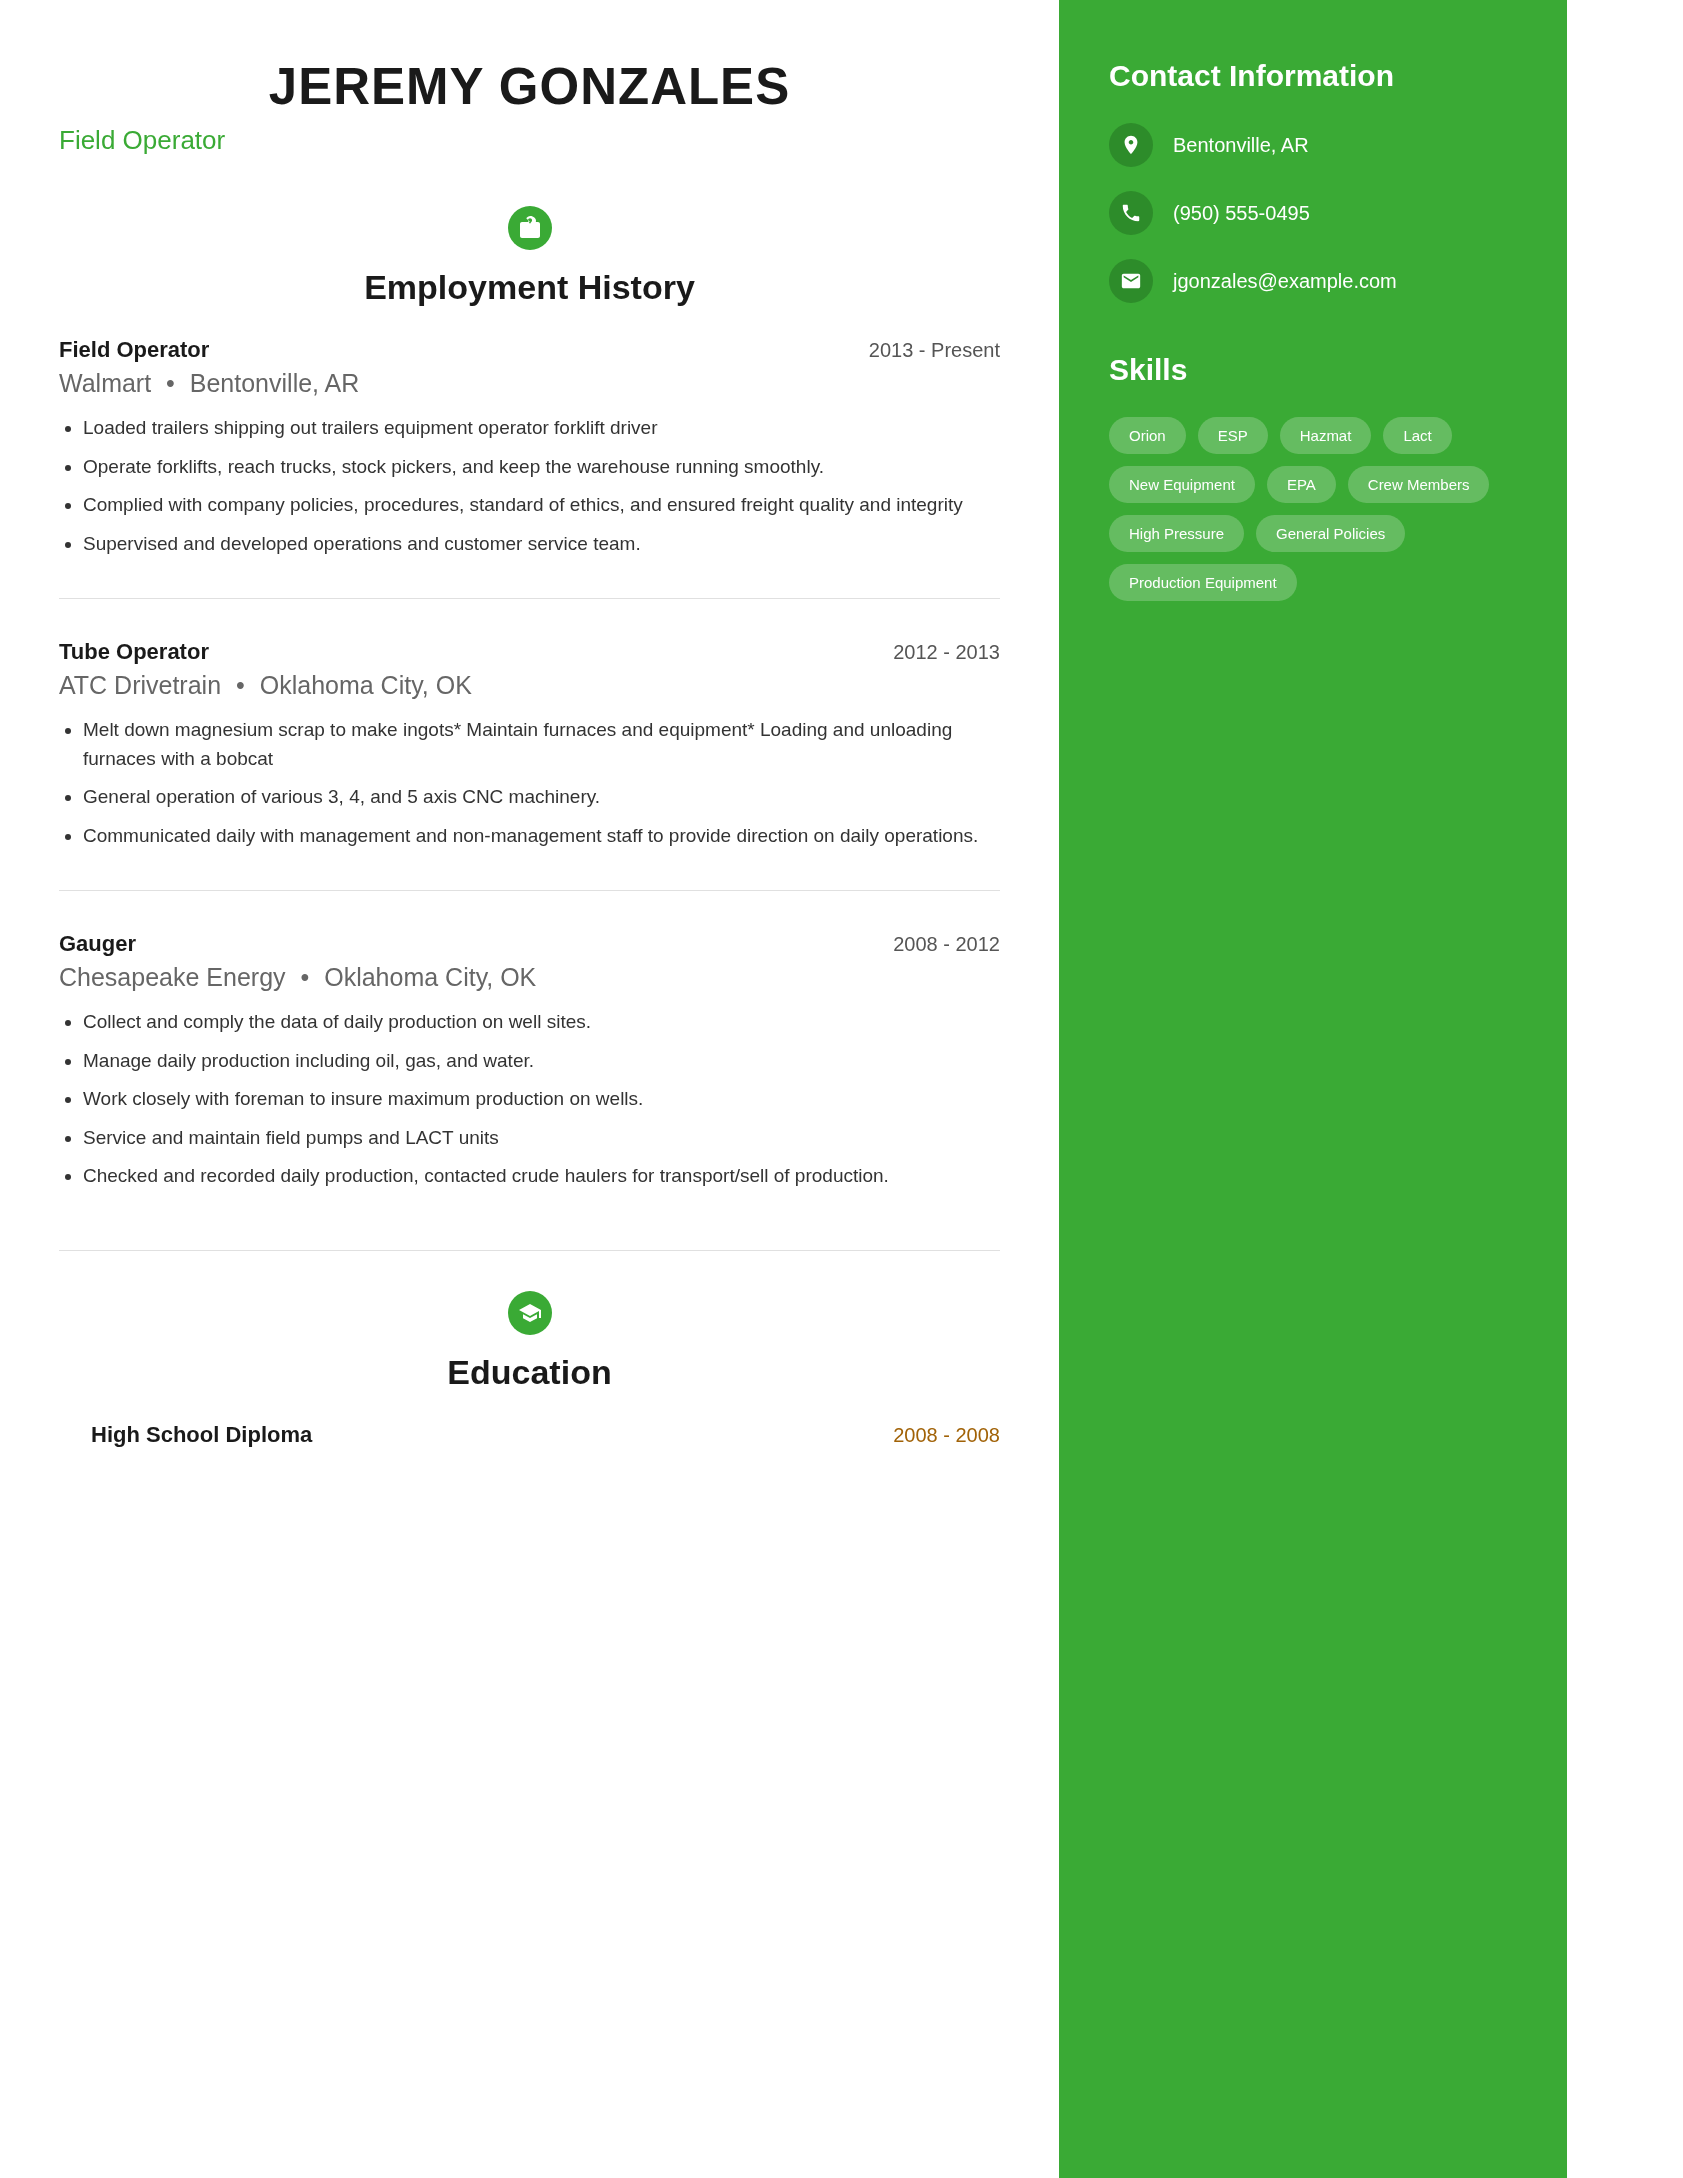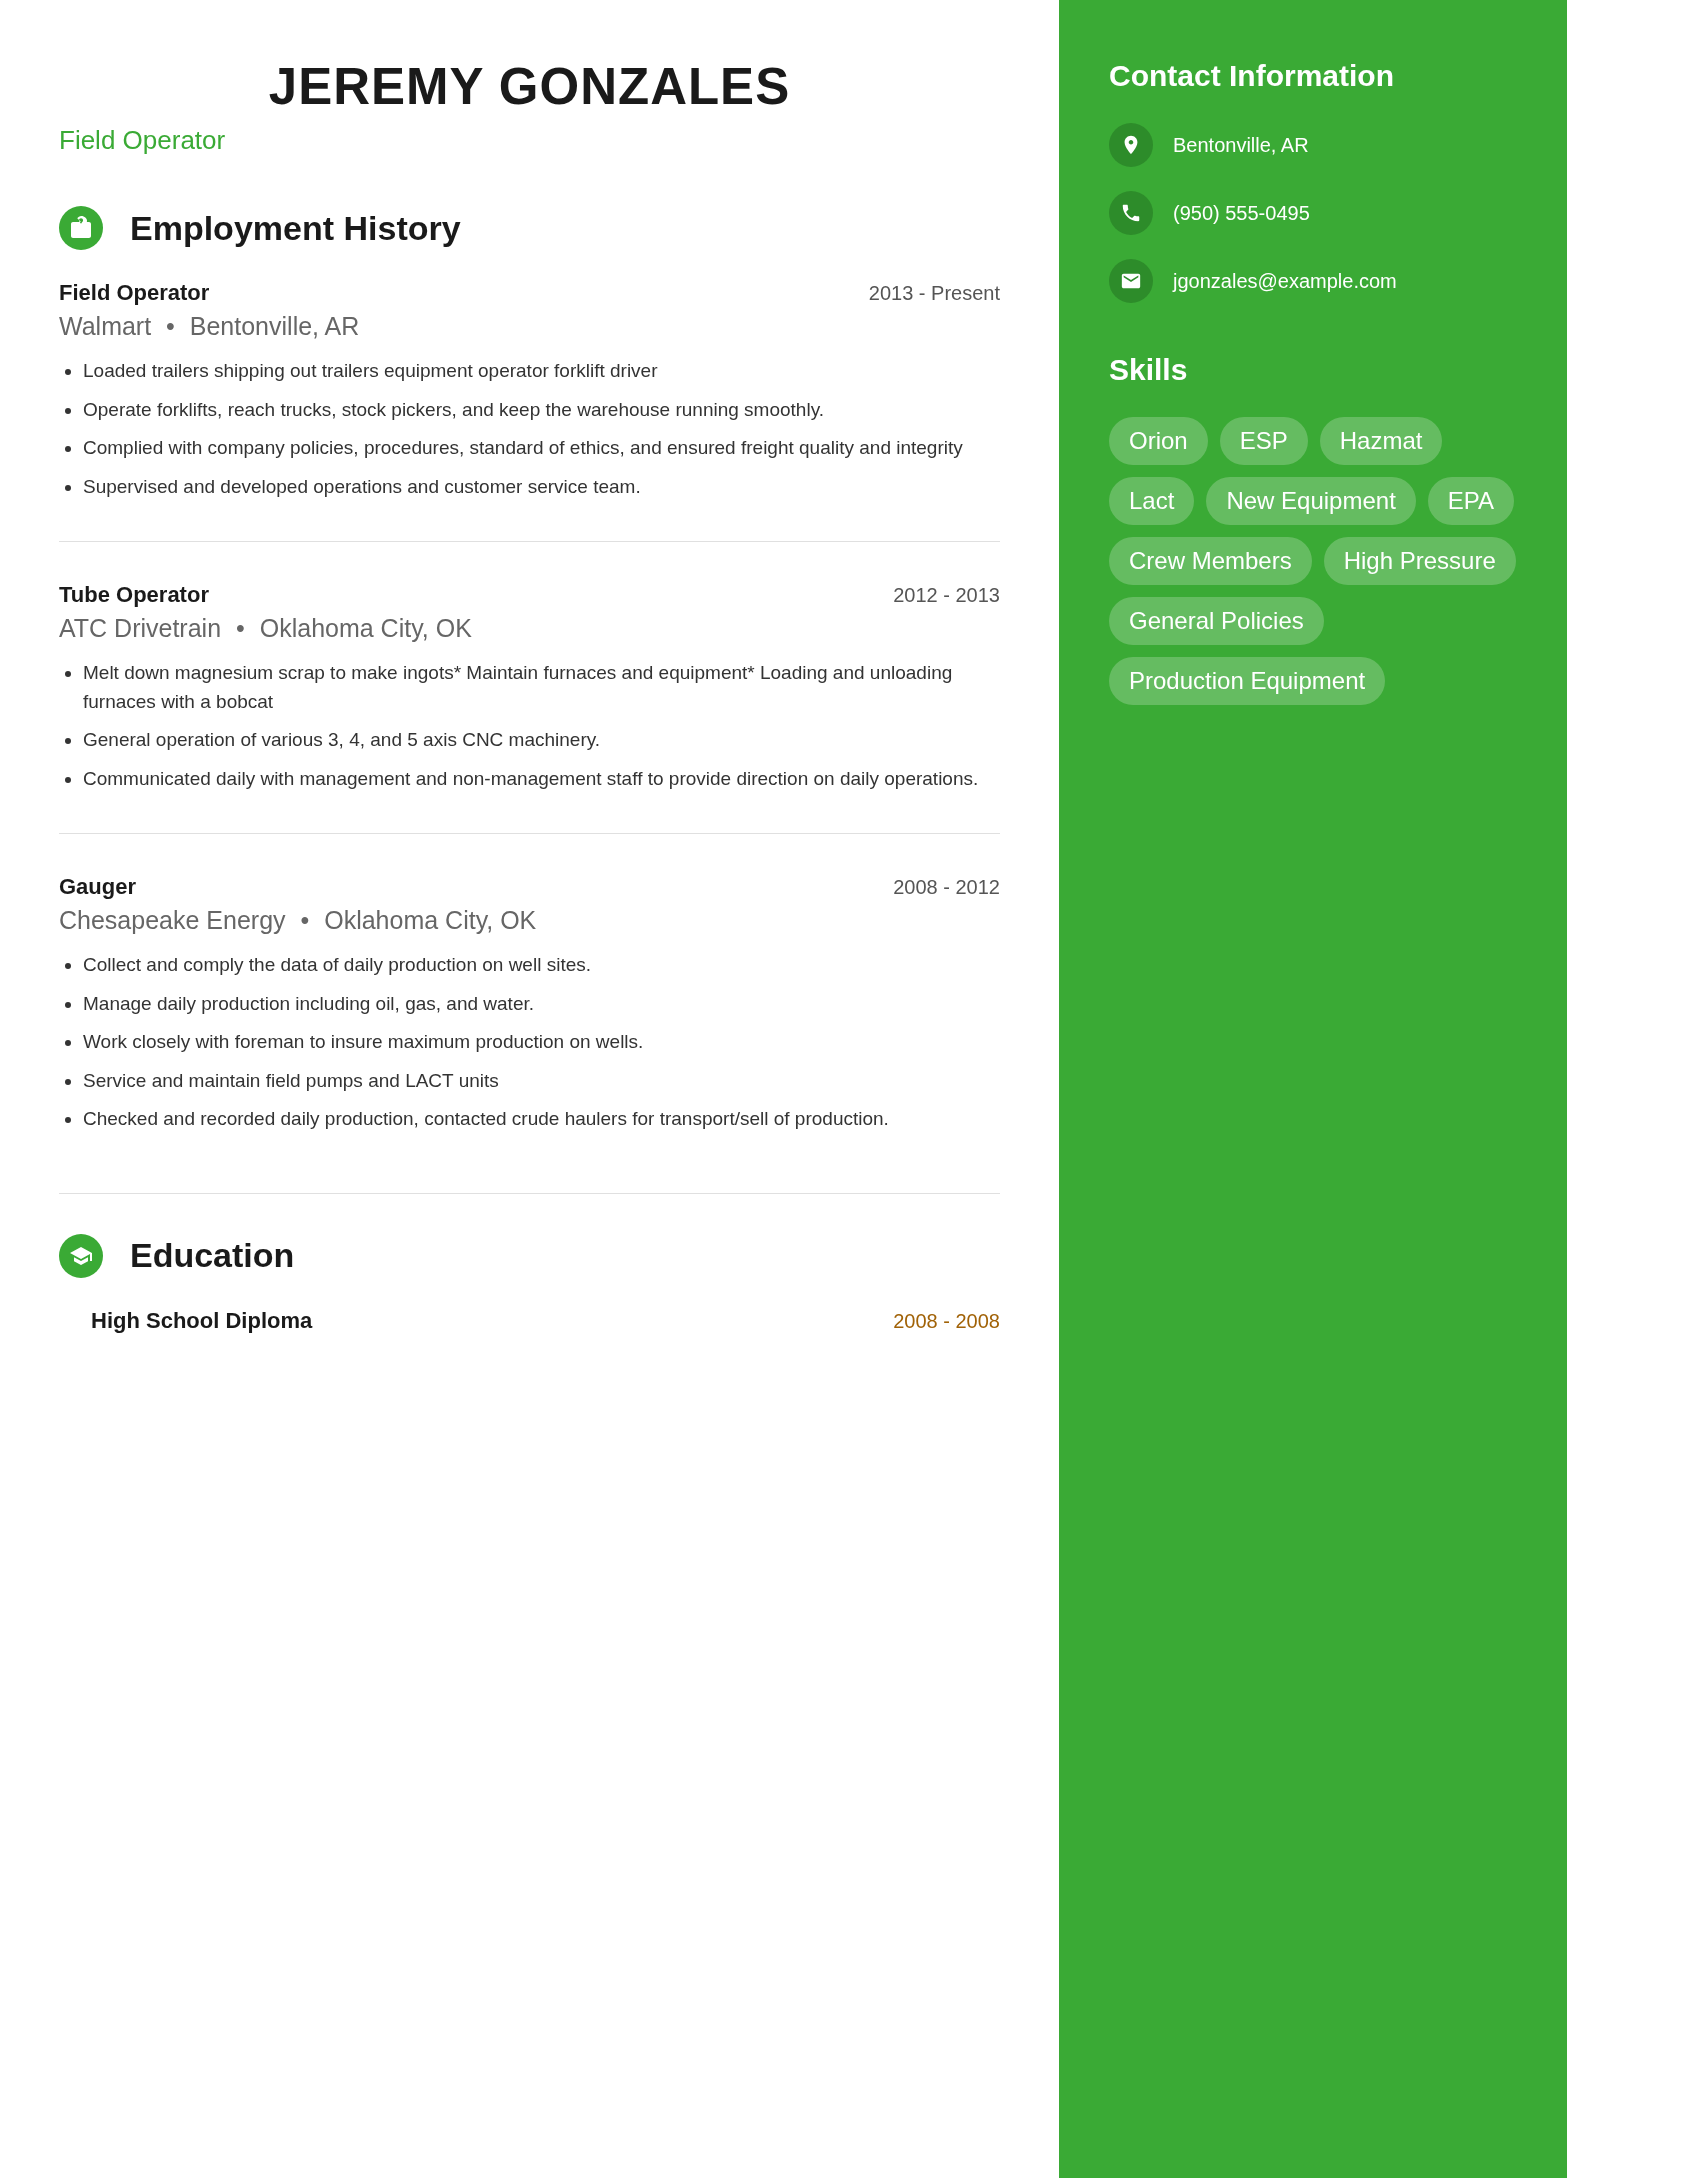--- a/index.html
+++ b/index.html
@@ -41,22 +41,23 @@
       font-size: 26px;
       color: #3aaa35;
       font-weight: 400;
       margin-bottom: 50px;
     }
 
     
     .section-header {
       display: flex;
       align-items: center;
-      gap: 27px;
+      gap: 18px;
       margin-bottom: 30px;
+      flex-direction: column;
     }
 
     .section-icon {
       width: 44px;
       height: 44px;
       background: #3aaa35;
       border-radius: 50%;
       display: flex;
       align-items: center;
       justify-content: center;
@@ -198,21 +199,21 @@
       display: flex;
       flex-wrap: wrap;
       gap: 12px;
     }
 
     .skill-tag {
       background: rgba(255,255,255,0.22);
       color: #fff;
       padding: 10px 20px;
       border-radius: 25px;
-      font-size: 24px;
+      font-size: 15px;
       font-weight: 500;
     }
 
     .divider {
       border: none;
       border-top: 1px solid #e0e0e0;
       margin: 40px 0;
     }
   </style>
 </head>

